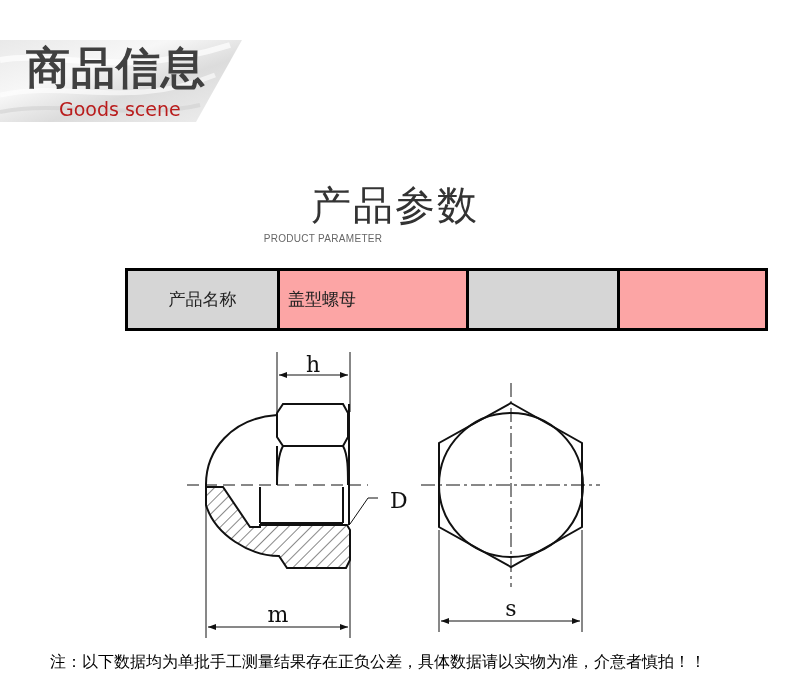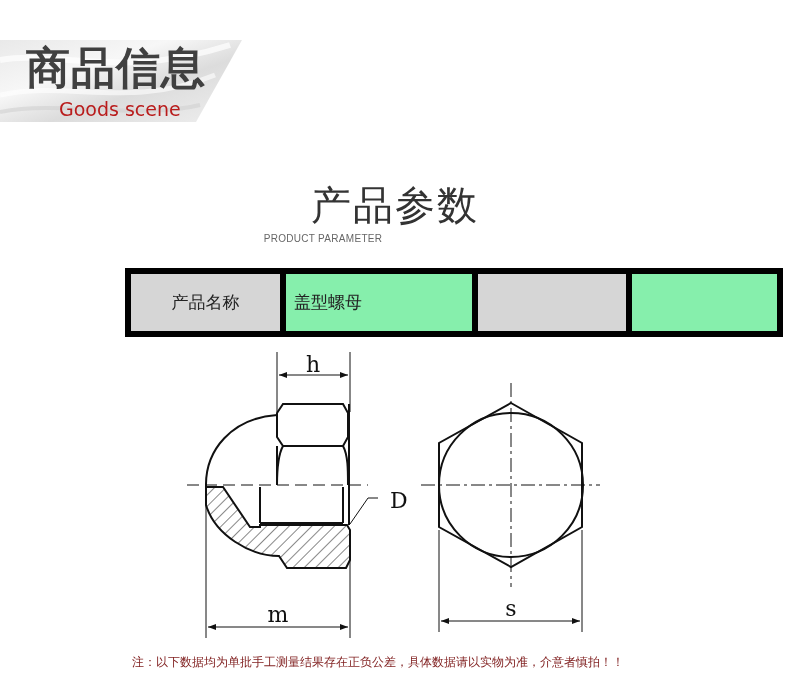--- a/index.html
+++ b/index.html
@@ -17,30 +17,30 @@
   
   .section-title { position: absolute; left: 0; width: 790px; top: 180px; text-align: center;
                    font-size: 40px; color: #333; letter-spacing: 2px; line-height: 50px; }
   .section-sub { position: absolute; left: 0; width: 646px; top: 232px; text-align: center;
                  font-size: 10px; color: #666; letter-spacing: 0.3px; line-height: 14px;
                  font-family: "Liberation Sans", sans-serif; }
 
   
   table.params { position: absolute; left: 125px; top: 268px; border-collapse: collapse;
                  font-size: 17px; color: #222; }
-  table.params td { border: 6px solid #000000; height: 35px; padding: 11px; }
+  table.params td { border: 3px solid #000000; height: 35px; padding: 11px; }
   td.label { background: #d6d6d6; text-align: center; }
-  td.value { background: #86efac; text-align: left; padding-left: 8px !important; }
+  td.value { background: #fca5a5; text-align: left; padding-left: 8px !important; }
   td.c1 { width: 127px; } td.c2 { width: 167px; } td.c3 { width: 126px; } td.c4 { width: 126px; }
 
   
   .drawing { position: absolute; left: 0; top: 0; }
 
   .note { position: absolute; left: 0; width: 756px; top: 654px; text-align: center;
-          font-size: 12px; color: #7f1d1d; line-height: 16px; }
+          font-size: 16px; color: #000000; line-height: 16px; }
 </style>
 </head>
 <body>
 
 <div class="banner">
   <svg width="242" height="82" viewBox="0 0 242 82">
     <defs>
       <linearGradient id="bg" x1="0" y1="0" x2="1" y2="1">
         <stop offset="0" stop-color="#e9e9e9"></stop>
         <stop offset="0.35" stop-color="#f7f7f7"></stop>

